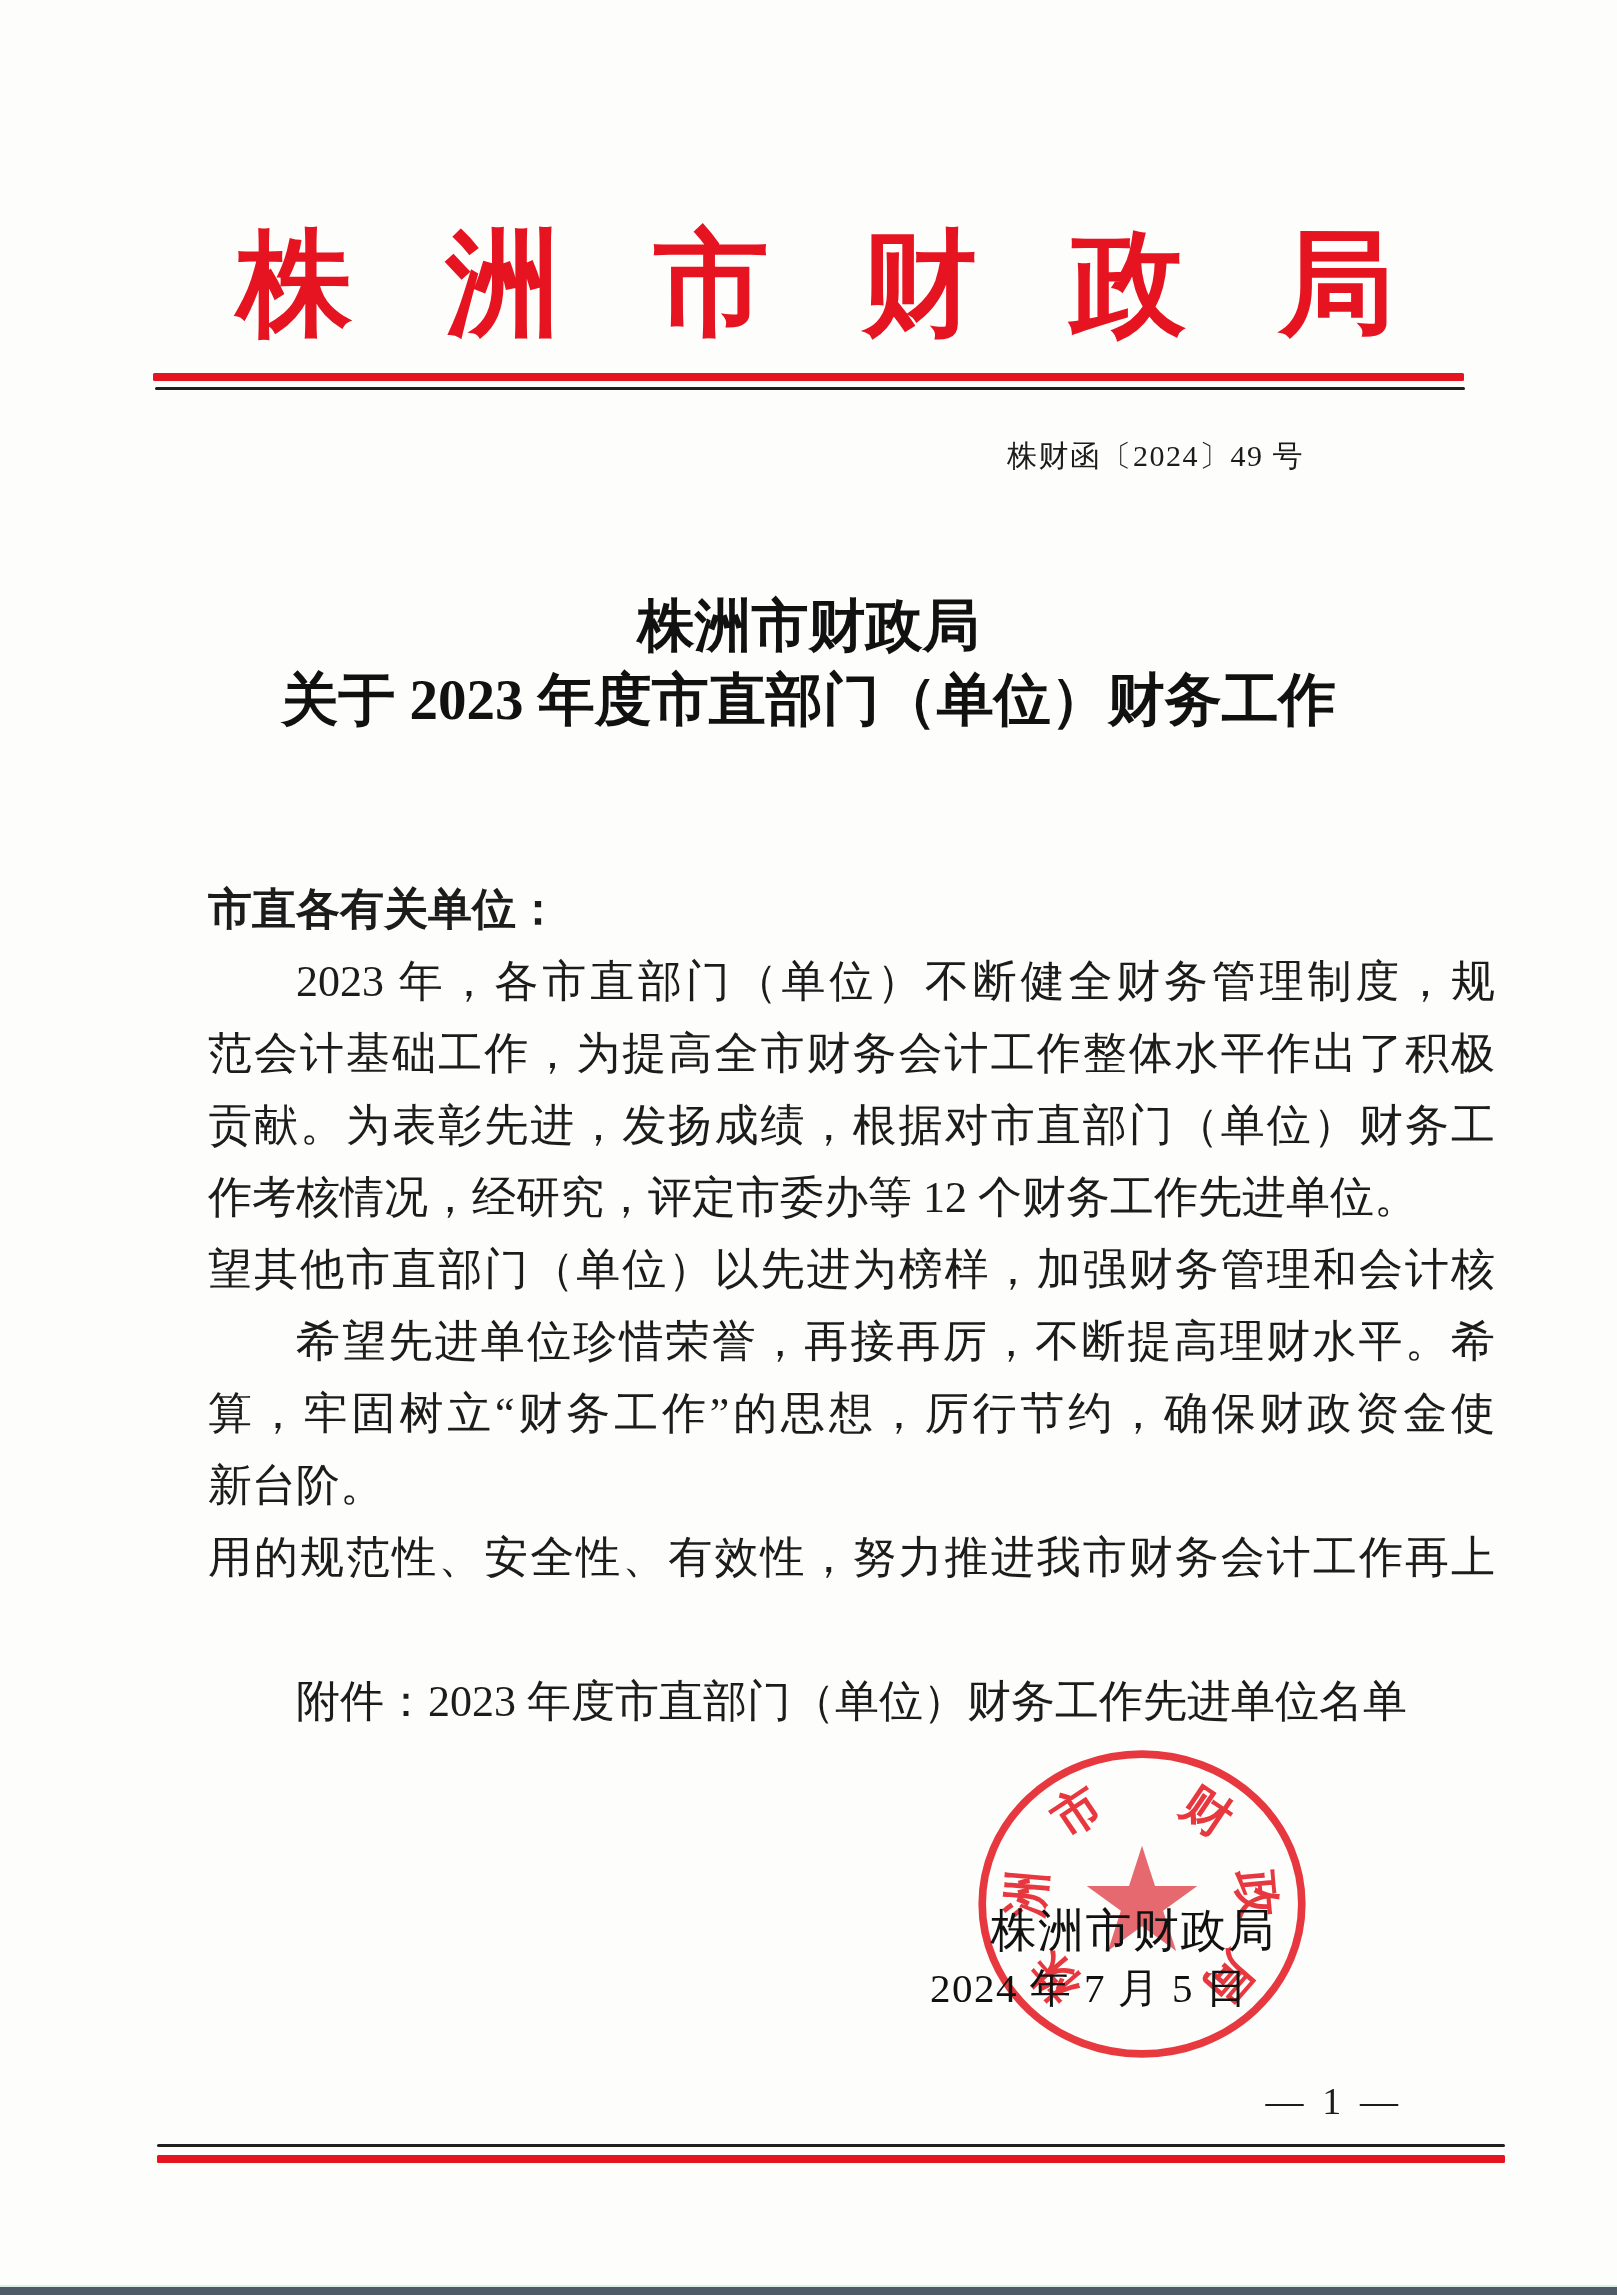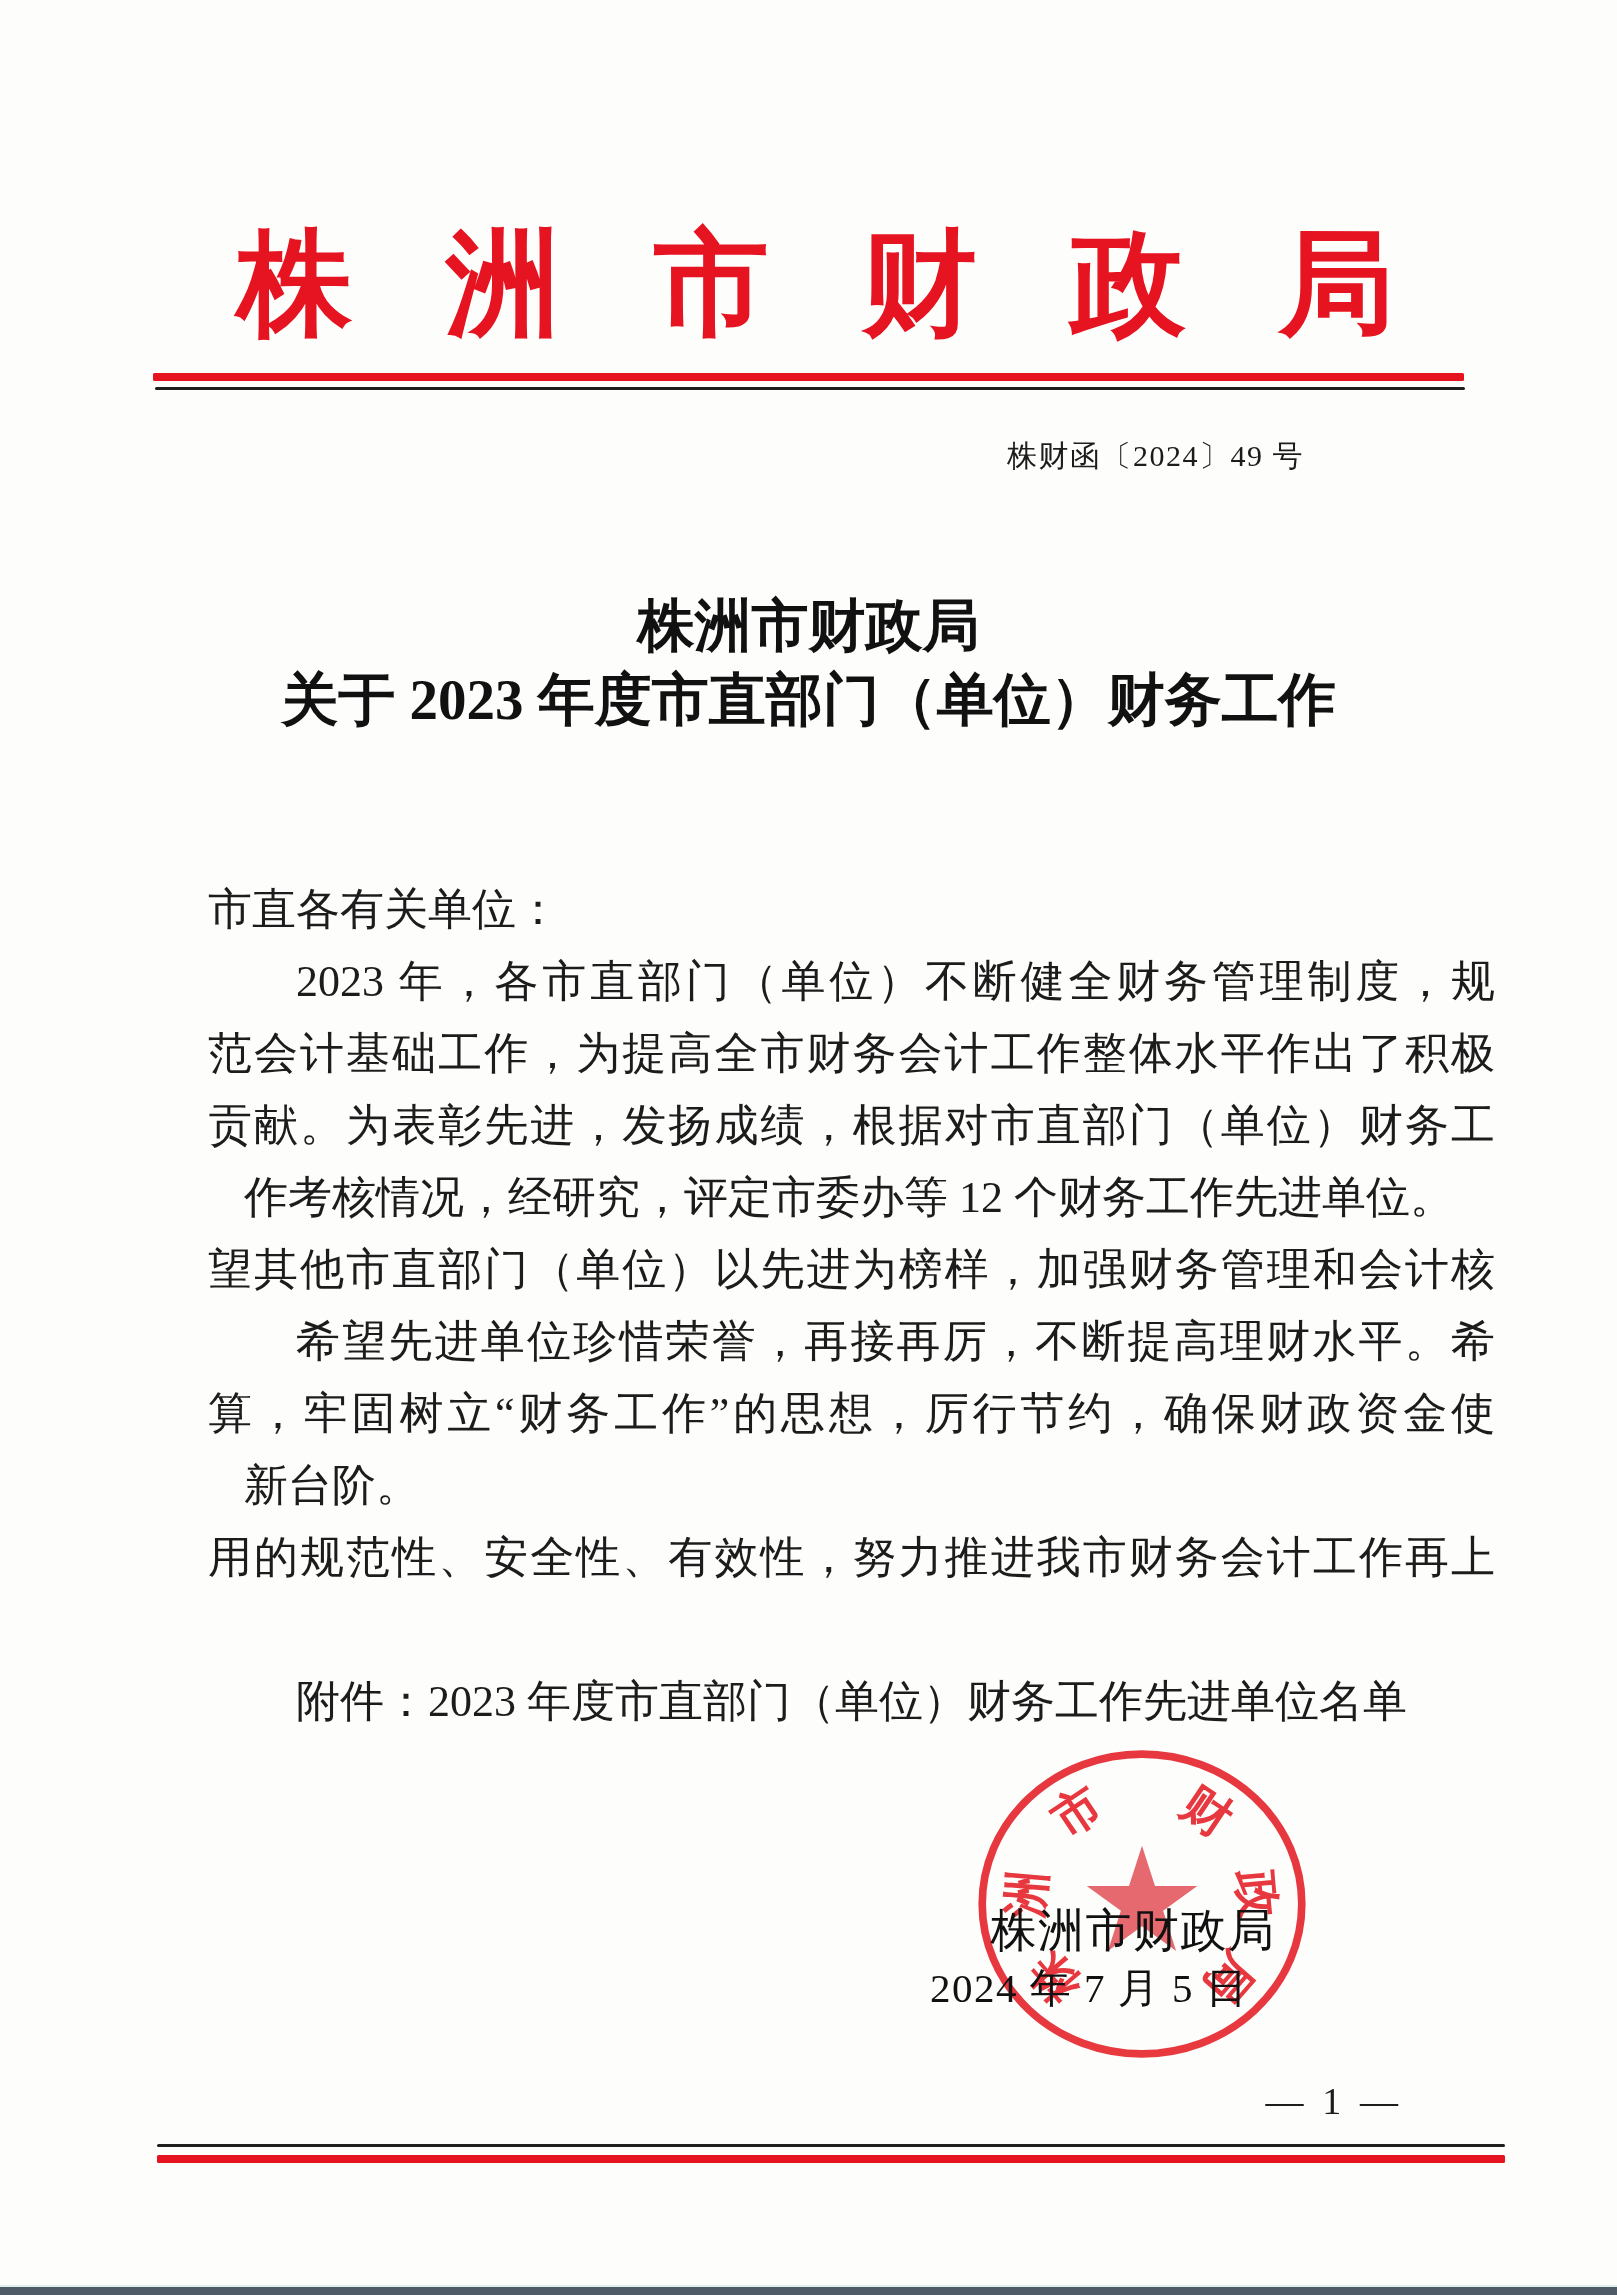--- a/index.html
+++ b/index.html
@@ -37,23 +37,23 @@
   
   .body-block{
     position:absolute;left:208px;top:874px;width:1287px;
     font-size:44px;line-height:72px;
   }
   .line{
     text-align:justify;
     text-align-last:justify;
     text-justify:inter-ideograph;
   }
-  .line.last{text-align-last:left;margin-left:36px;}
+  .line.last{text-align-last:left;}
   .line.first{text-indent:2em;}
-  .line.salutation{text-align-last:left;}
+  .line.salutation{text-align-last:left;font-weight:bold;}
   .attachment{margin-top:72px;text-indent:2em;text-align-last:left;}
   
   .seal-svg{position:absolute;left:972px;top:1748px;width:340px;height:315px;}
   .sig-agency{
     position:absolute;left:961px;top:1905px;width:344px;
     text-align:center;font-size:46px;line-height:51px;color:#111;letter-spacing:1.5px;
     white-space:nowrap;
   }
   .sig-date{
     position:absolute;left:930px;top:1965px;width:406px;

